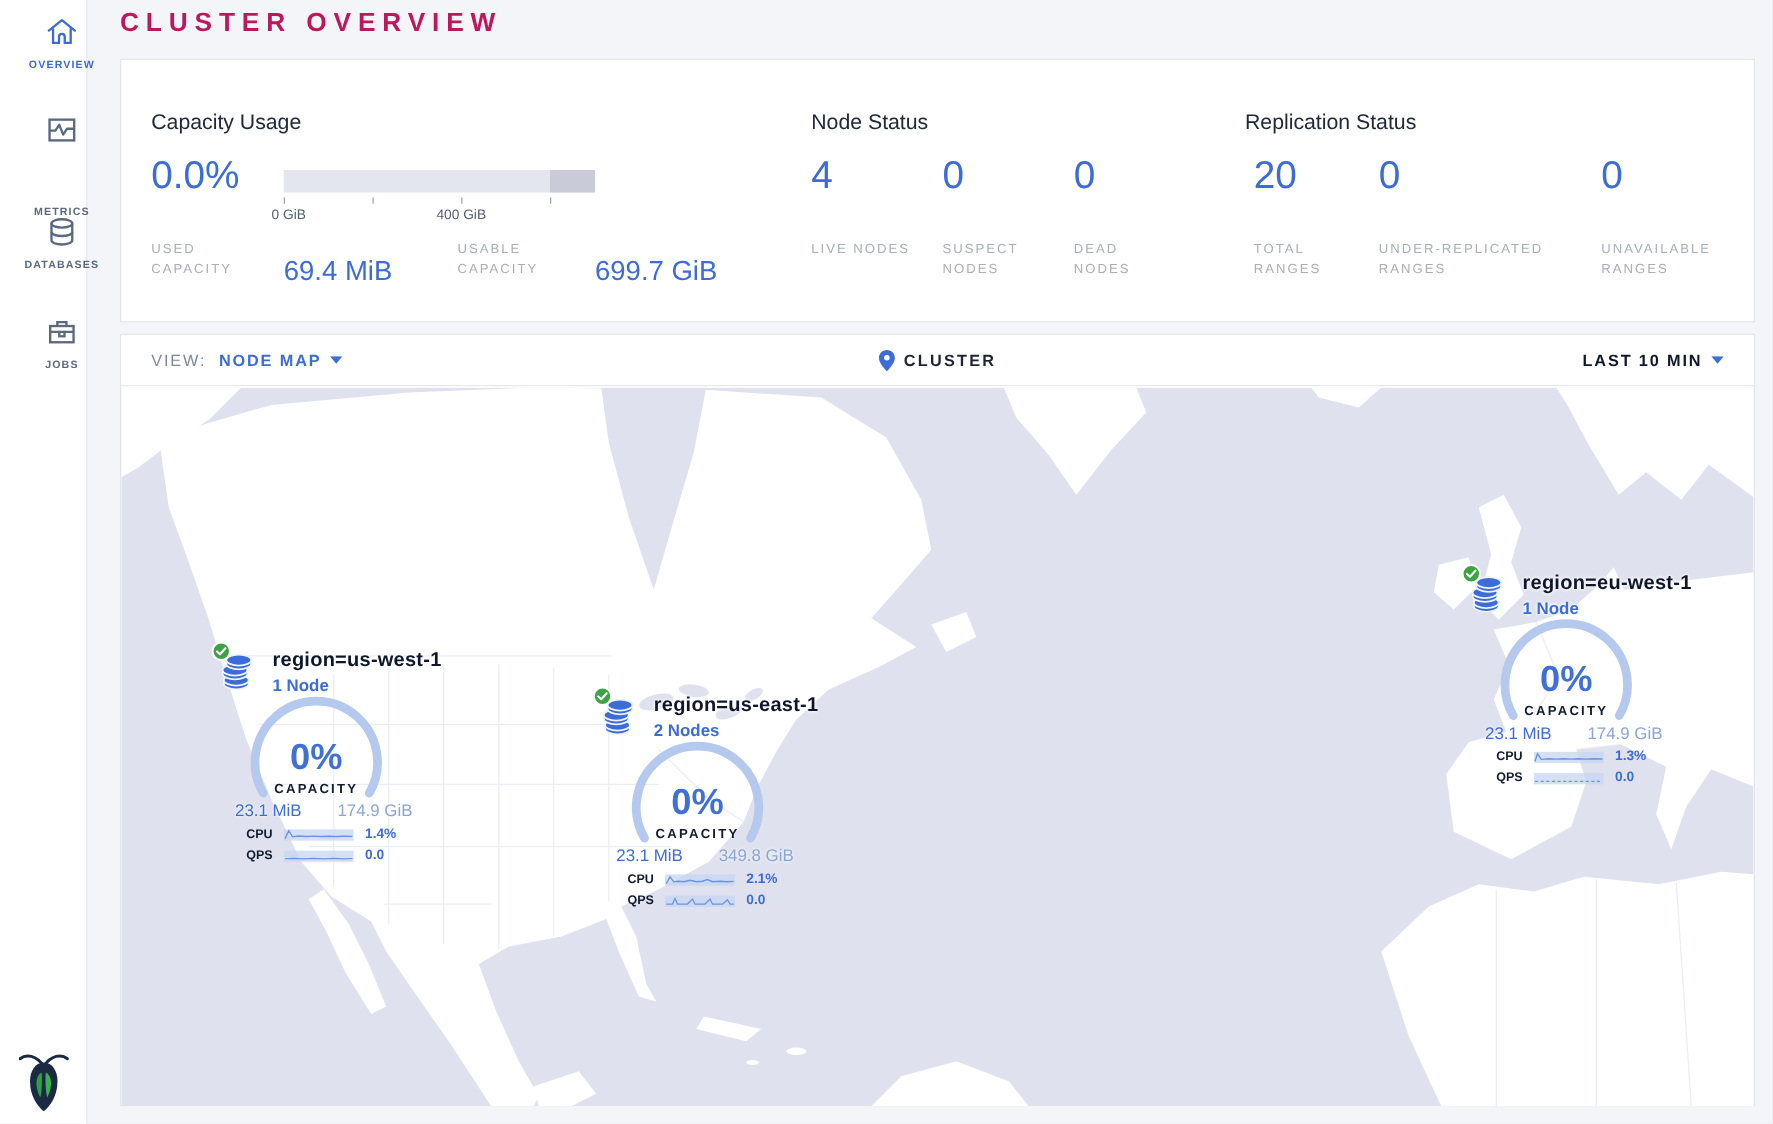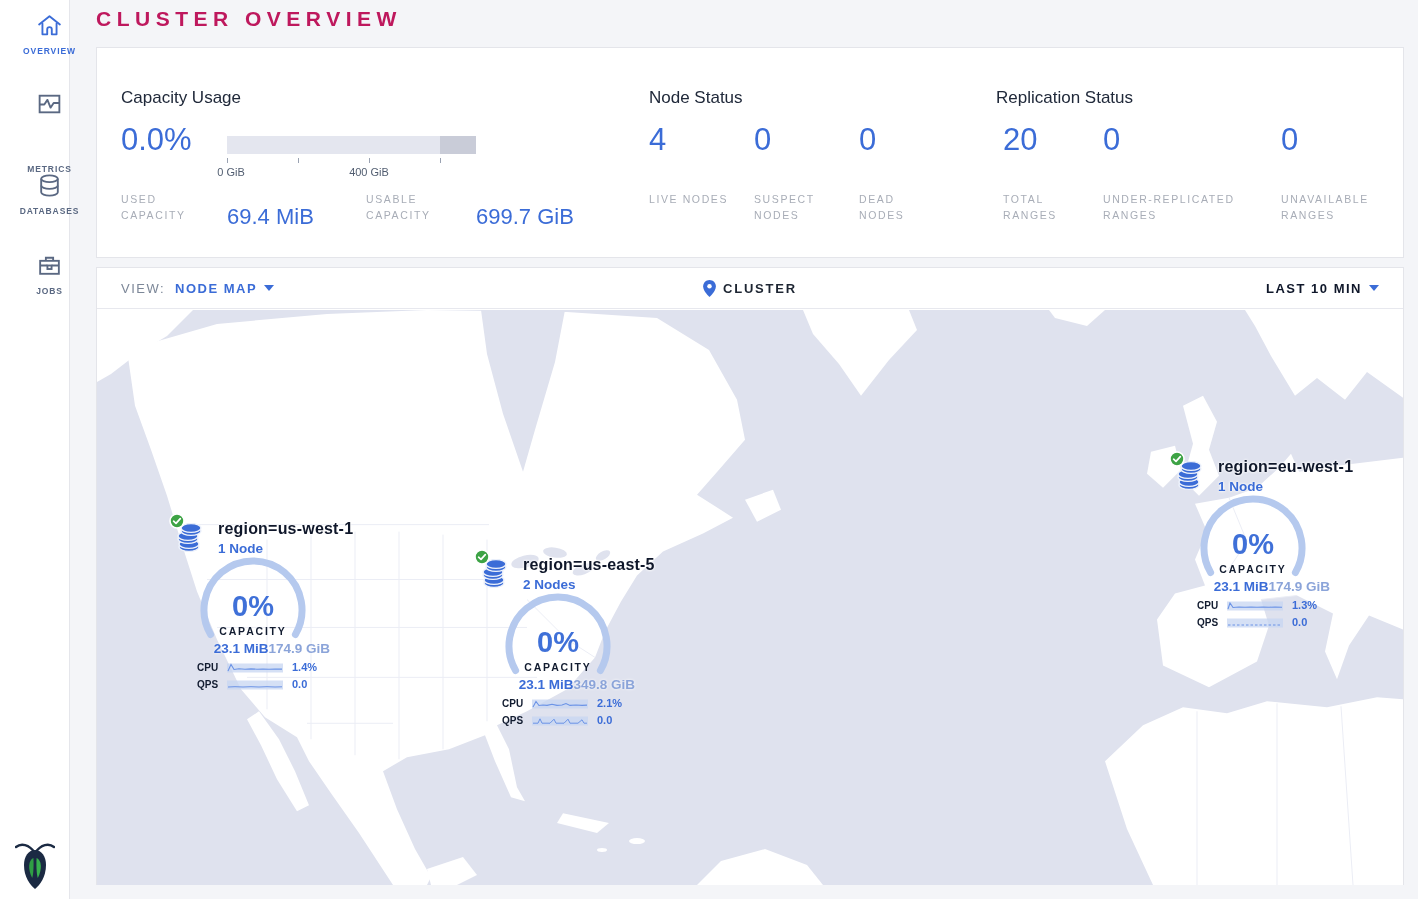--- a/index.html
+++ b/index.html
@@ -97,22 +97,22 @@
   .gauge .pct {
     position:absolute; left:0; right:0; top:40px; text-align:center;
     font-size:29px; font-weight:700; color:#3f70d8; line-height:1;
   }
   .gauge .cap-label {
     position:absolute; left:0; right:0; top:73px; text-align:center;
     font-size:10.5px; font-weight:700; letter-spacing:1.8px; color:#121c30;
   }
   .vals {
     position:absolute; left:13px; top:119px; width:142px;
-    display:flex; justify-content:flex-end;
-    font-size:13.5px; font-weight:700; text-shadow:0 0 3px #fff;
+    display:flex; justify-content:space-between;
+    font-size:13.5px; font-weight:400; text-shadow:0 0 3px #fff;
   }
   .v-used { color:#3b6cd7; }
   .v-total { color:#8ba4d9; }
   .stat-row { position:absolute; left:22px; width:150px; height:14px; display:flex; align-items:center; }
   .stat-row.cpu { top:138px; }
   .stat-row.qps { top:155px; }
   .s-label { width:30px; font-size:10px; font-weight:700; color:#121c30; }
   .spark { width:56px; height:11px; margin:0 9px 0 0; }
   .s-val { font-size:11px; font-weight:700; color:#3b6cd7; }
 </style>
@@ -365,21 +365,21 @@
                 <ellipse cx="16" cy="9" rx="10" ry="4.4"></ellipse>
                   <ellipse cx="16" cy="6" rx="10" ry="4.4"></ellipse>
               </g>
             </svg>
             <svg class="check" width="16" height="16" viewBox="0 0 16 16">
               <circle cx="8" cy="8" r="7" fill="#3da345" stroke="#ffffff" stroke-width="1.6"></circle>
               <path d="M4.6 8.2 L7 10.4 L11.3 5.6" fill="none" stroke="#ffffff" stroke-width="1.7" stroke-linecap="round" stroke-linejoin="round"></path>
             </svg>
           </span>
           <span class="marker-text">
-            <div class="region-name">region=us-east-5</div>
+            <div class="region-name">region=us-east-1</div>
             <div class="node-count">2 Nodes</div>
           </span>
         </div>
         <div class="gauge">
           <svg width="116" height="116" viewBox="0 0 116 116">
             <path d="M 15.6 82.5 A 49 49 0 1 1 100.4 82.5" fill="none" stroke="#b5c9ee" stroke-width="7" stroke-linecap="round"></path>
           </svg>
           <div class="pct">0%</div>
           <div class="cap-label">CAPACITY</div>
         </div>

